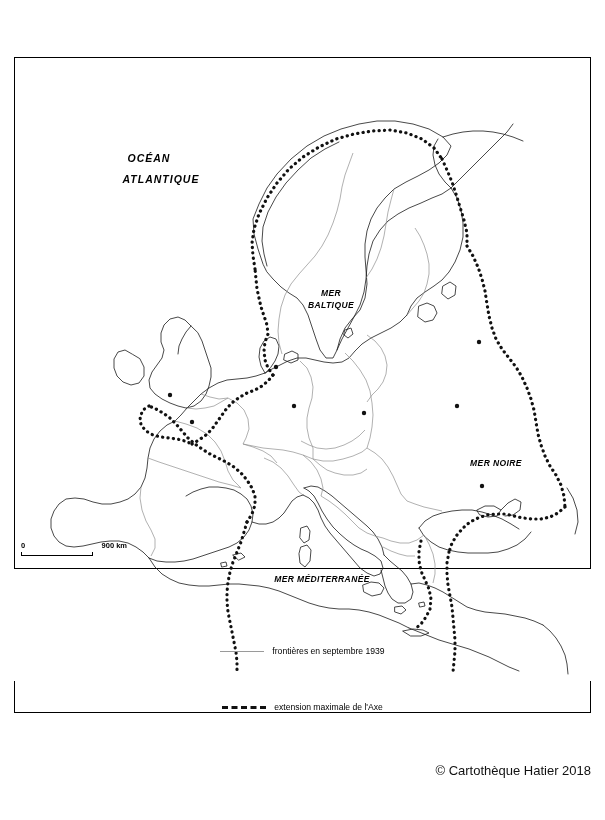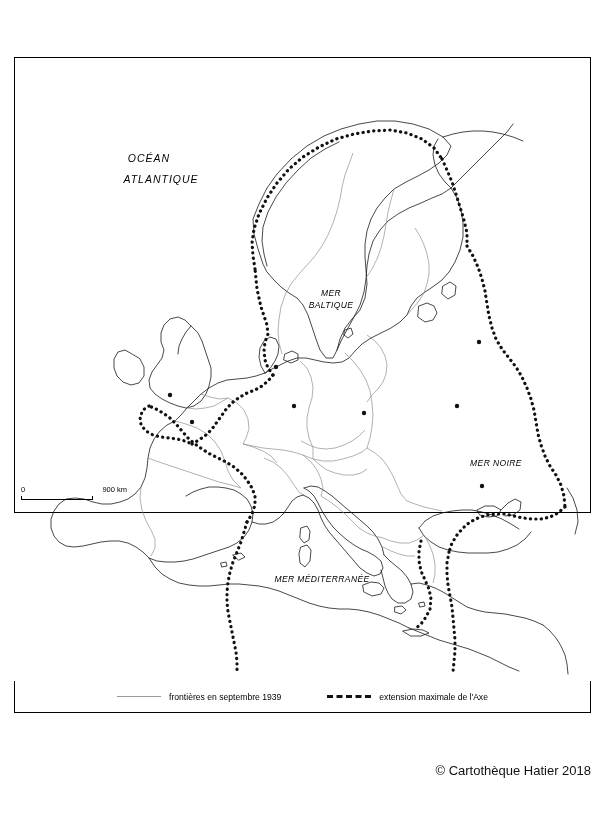--- a/index.html
+++ b/index.html
@@ -13,24 +13,25 @@
     font-family: "Liberation Sans", sans-serif;
     color: #000000;
     position: relative;
     overflow: hidden;
   }
   #map-figure {
     position: absolute;
     left: 14px;
     top: 57px;
     width: 577px;
-    height: 456px;
+    height: 512px;
     border: 1px solid #000;
     box-sizing: border-box;
     background: #fff;
+    font-weight: bold;
   }
   #map-svg-wrap {
     position: absolute;
     left: 0;
     top: 0;
     width: 100%;
     height: 100%;
   }
   svg { display: block; }
 
@@ -99,22 +100,23 @@
     position: absolute;
     left: 14px;
     top: 681px;
     width: 577px;
     height: 32px;
     border: 1px solid #000;
     border-top: none;
     box-sizing: border-box;
     display: flex;
     align-items: center;
-    justify-content: center;
+    justify-content: flex-end;
     gap: 46px;
+    flex-direction: column;
   }
   .legend-entry {
     display: flex;
     align-items: center;
     gap: 8px;
     font-size: 8.6px;
   }
   .swatch-solid {
     width: 44px;
     height: 0;

